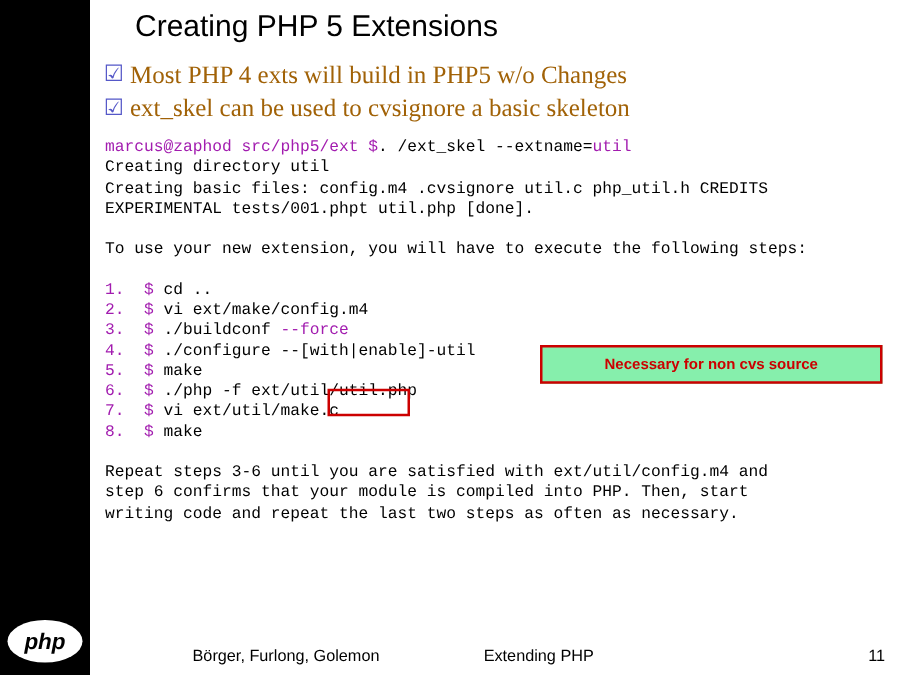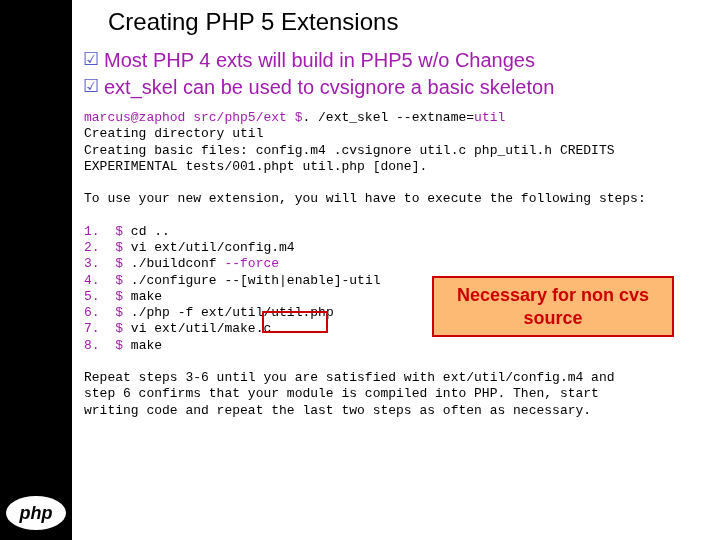--- a/index.html
+++ b/index.html
@@ -4,26 +4,26 @@
 <style>
 body { margin:0; padding:0; font-family:Verdana,Geneva,sans-serif; background:#fff; }
 .slide { width:720px; height:540px; position:relative; box-sizing:border-box; }
 .sidebar { position:absolute; left:0; top:0; width:72px; height:540px; background:#000; }
 .logo { position:absolute; left:6px; bottom:10px; width:60px; height:34px; background:#fff; border-radius:50%/50%; display:flex; align-items:center; justify-content:center; font-family:Verdana,sans-serif; font-weight:bold; font-style:italic; color:#000; font-size:18px; }
 .content { position:absolute; left:72px; top:0; right:0; bottom:0; }
 .title { font-family:Verdana,sans-serif; font-size:24px; color:#000; padding:8px 0 12px 36px; }
 .bullets { padding-left:6px; }
 .bullet-row { display:flex; align-items:flex-start; margin-bottom:2px; }
 .check { width:26px; font-family:"Zapf Dingbats","Segoe UI Symbol",sans-serif; color:#5558c8; font-size:18px; text-align:center; flex-shrink:0; }
-.bullet-text { font-family:Liberation Sans, sans-serif; font-size:20px; color:#a21caf; line-height:1.25; }
+.bullet-text { font-family:Liberation Serif, serif; font-size:20px; color:#a16207; line-height:1.25; }
 .code { font-family:"Courier New",Courier,monospace; font-size:13px; color:#000; line-height:1.25; padding:8px 10px 4px 12px; white-space:pre; }
 .red { color:#a21caf; }
 .green { color:#a21caf; }
 .redbox { position:absolute; border:2px solid #c00; }
-.callout { position:absolute; border:2px solid #c00; background:#fdba74; color:#c00; font-family:Verdana,sans-serif; font-size:18px; font-weight:bold; text-align:center; padding:6px 0; line-height:1.25; }
+.callout { position:absolute; border:2px solid #c00; background:#86efac; color:#c00; font-family:Verdana,sans-serif; font-size:12px; font-weight:bold; text-align:center; padding:6px 16px; line-height:1.25; }
 .footer { position:absolute; left:82px; right:12px; bottom:8px; font-family:Verdana,sans-serif; font-size:13px; color:#000; display:flex; justify-content:space-between; align-items:flex-end; }
 .footer-center { position:absolute; left:0; right:0; text-align:center; }
 .footer-left { z-index:1; }
 .footer-r { z-index:1; }
 </style>
 </head>
 <body>
 
 <div class="slide">
   <div class="sidebar">
@@ -43,32 +43,37 @@
     </div>
 
     <div class="code"><span class="red">marcus@zaphod src/php5/ext $</span><span>. /ext_skel --extname=</span><span class="green">util</span>
 <span>Creating directory util
 Creating basic files: config.m4 .cvsignore util.c php_util.h CREDITS
 EXPERIMENTAL tests/001.phpt util.php [done].</span>
 
 <span>To use your new extension, you will have to execute the following steps:</span>
 
 <span class="red">1.</span>  <span class="red">$</span> <span>cd ..</span>
-<span class="red">2.</span>  <span class="red">$</span> <span>vi ext/util/config.m4</span>
+<span class="red">2.</span>  <span class="red">$</span> <span>vi ext/make/config.m4</span>
 <span class="red">3.</span>  <span class="red">$</span> <span>./buildconf </span><span class="green">--force</span>
 <span class="red">4.</span>  <span class="red">$</span> <span>./configure --[with|enable]-util</span>
 <span class="red">5.</span>  <span class="red">$</span> <span>make</span>
 <span class="red">6.</span>  <span class="red">$</span> <span>./php -f ext/util/util.php</span>
 <span class="red">7.</span>  <span class="red">$</span> <span>vi ext/util/make.c</span>
 <span class="red">8.</span>  <span class="red">$</span> <span>make</span>
 
 <span>Repeat steps 3-6 until you are satisfied with ext/util/config.m4 and
 step 6 confirms that your module is compiled into PHP. Then, start
 writing code and repeat the last two steps as often as necessary.</span></div>
 
     <div class="redbox" style="left:190px; top:311px; width:62px; height:18px;"></div>
 
     <div class="callout" style="left:360px; top:276px; width:238px;">
       <div>Necessary for non cvs source</div>
     </div>
 
+    <div class="footer">
+      <span class="footer-left">Börger, Furlong, Golemon</span>
+      <span class="footer-center">Extending PHP</span>
+      <span class="footer-r">11</span>
+    </div>
   </div>
 </div>
 
 </body></html>

